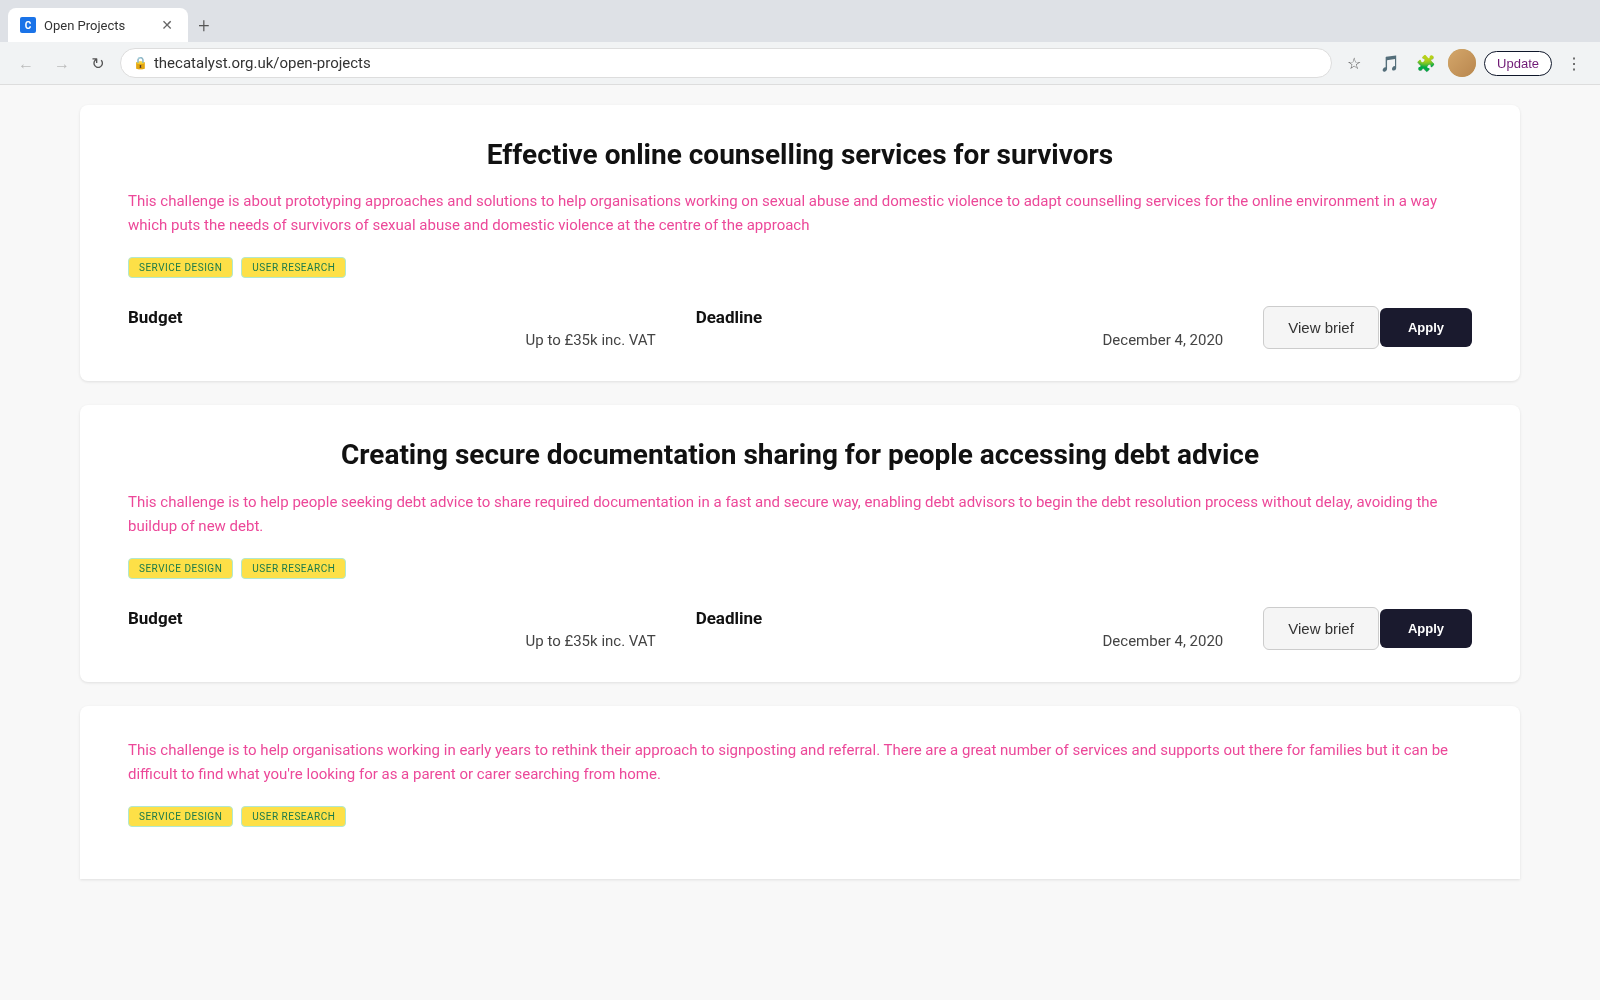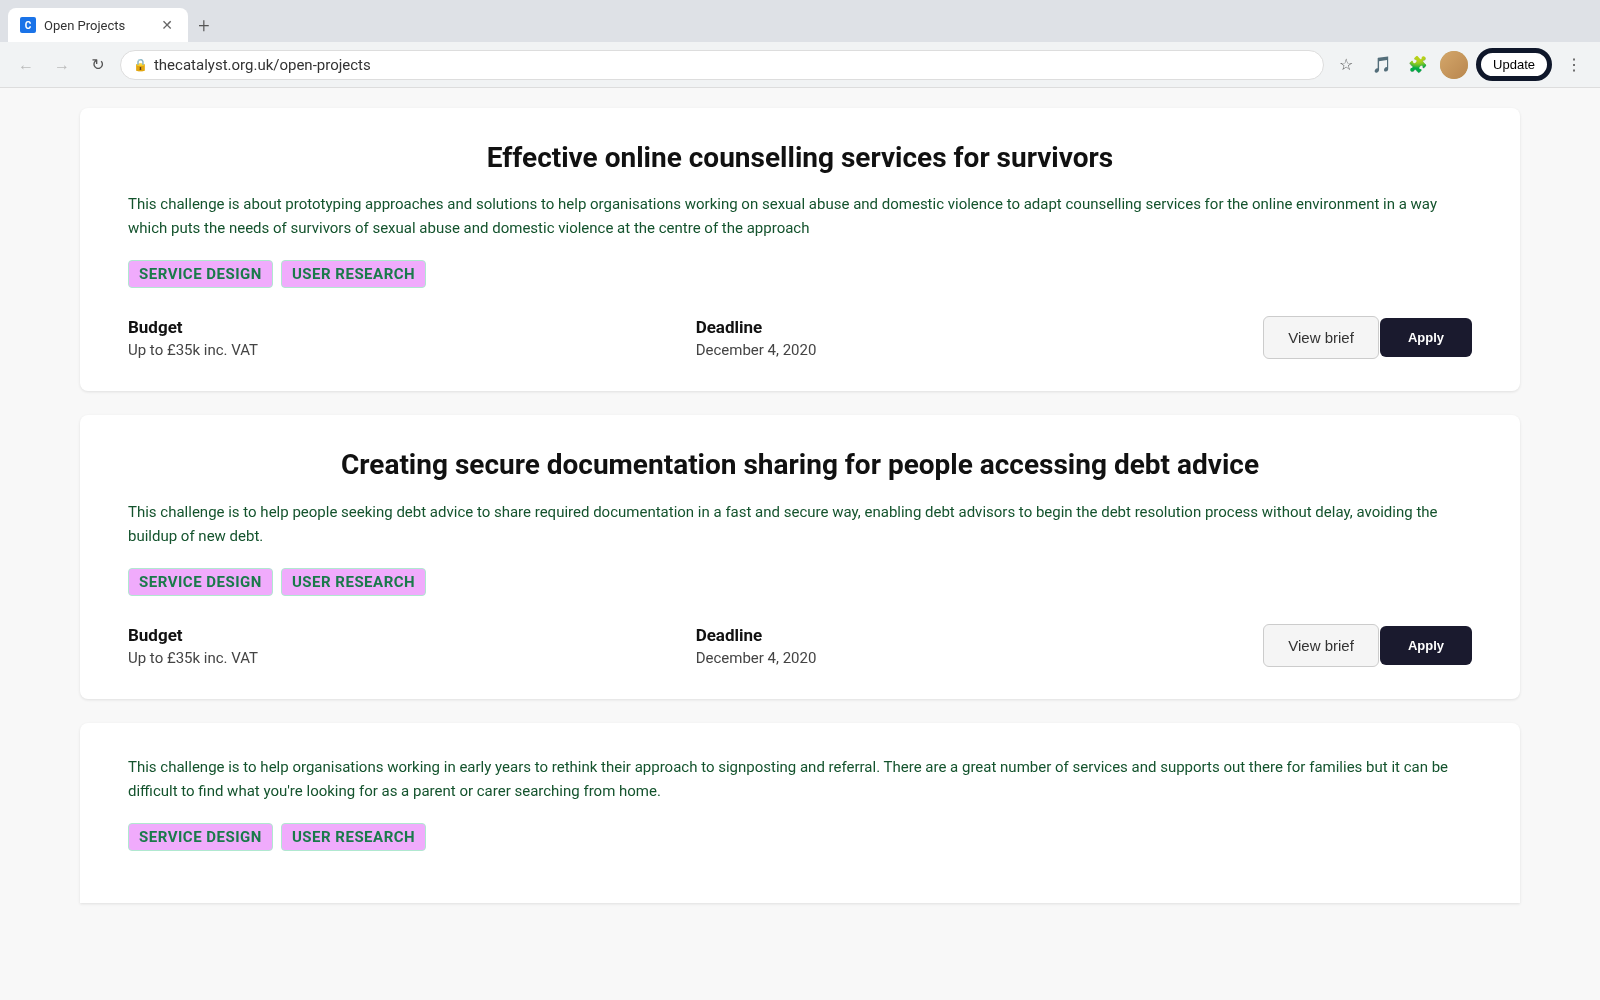--- a/index.html
+++ b/index.html
@@ -161,25 +161,25 @@
     }
 
     .avatar-img {
       width: 100%;
       height: 100%;
       background: linear-gradient(135deg, #d4a76a 0%, #b8864e 100%);
       border-radius: 50%;
     }
 
     .update-btn {
-      border: 5px solid #0f172a;
+      border: 1px solid #0f172a;
       border-radius: 20px;
       padding: 4px 12px;
       font-size: 13px;
-      color: #000000;
+      color: #701a75;
       cursor: pointer;
       background: white;
     }
 
     
     .page-content {
       background: #f8f8f8;
       min-height: calc(1000px - 80px);
       padding: 20px 0;
     }
@@ -198,39 +198,39 @@
       font-weight: 700;
       color: #111;
       margin-bottom: 16px;
       line-height: 1.3;
       text-align: center;
     }
 
     .project-description {
       font-size: 15px;
       line-height: 1.6;
-      color: #14532d;
+      color: #ec4899;
       margin-bottom: 20px;
     }
 
     .tags {
       display: flex;
       gap: 8px;
       margin-bottom: 28px;
       flex-wrap: wrap;
     }
 
     .tag {
       display: inline-block;
       padding: 4px 10px;
       border-radius: 4px;
-      font-size: 15px;
-      font-weight: 700;
+      font-size: 10px;
+      font-weight: 400;
       letter-spacing: 0.5px;
-      background: #f0abfc;
+      background: #fde047;
       color: #1a7a4a;
       border: 1px solid #b0e8d0;
     }
 
     .project-meta {
       display: flex;
       align-items: flex-end;
       gap: 40px;
     }
 
@@ -241,20 +241,21 @@
     .meta-label {
       font-size: 17px;
       font-weight: 700;
       color: #111;
       margin-bottom: 4px;
     }
 
     .meta-value {
       font-size: 15px;
       color: #444;
+      text-align: right;
     }
 
     .meta-actions {
       display: flex;
       gap: 1px;
       align-items: center;
       margin-left: auto;
     }
 
     .btn-view-brief {

